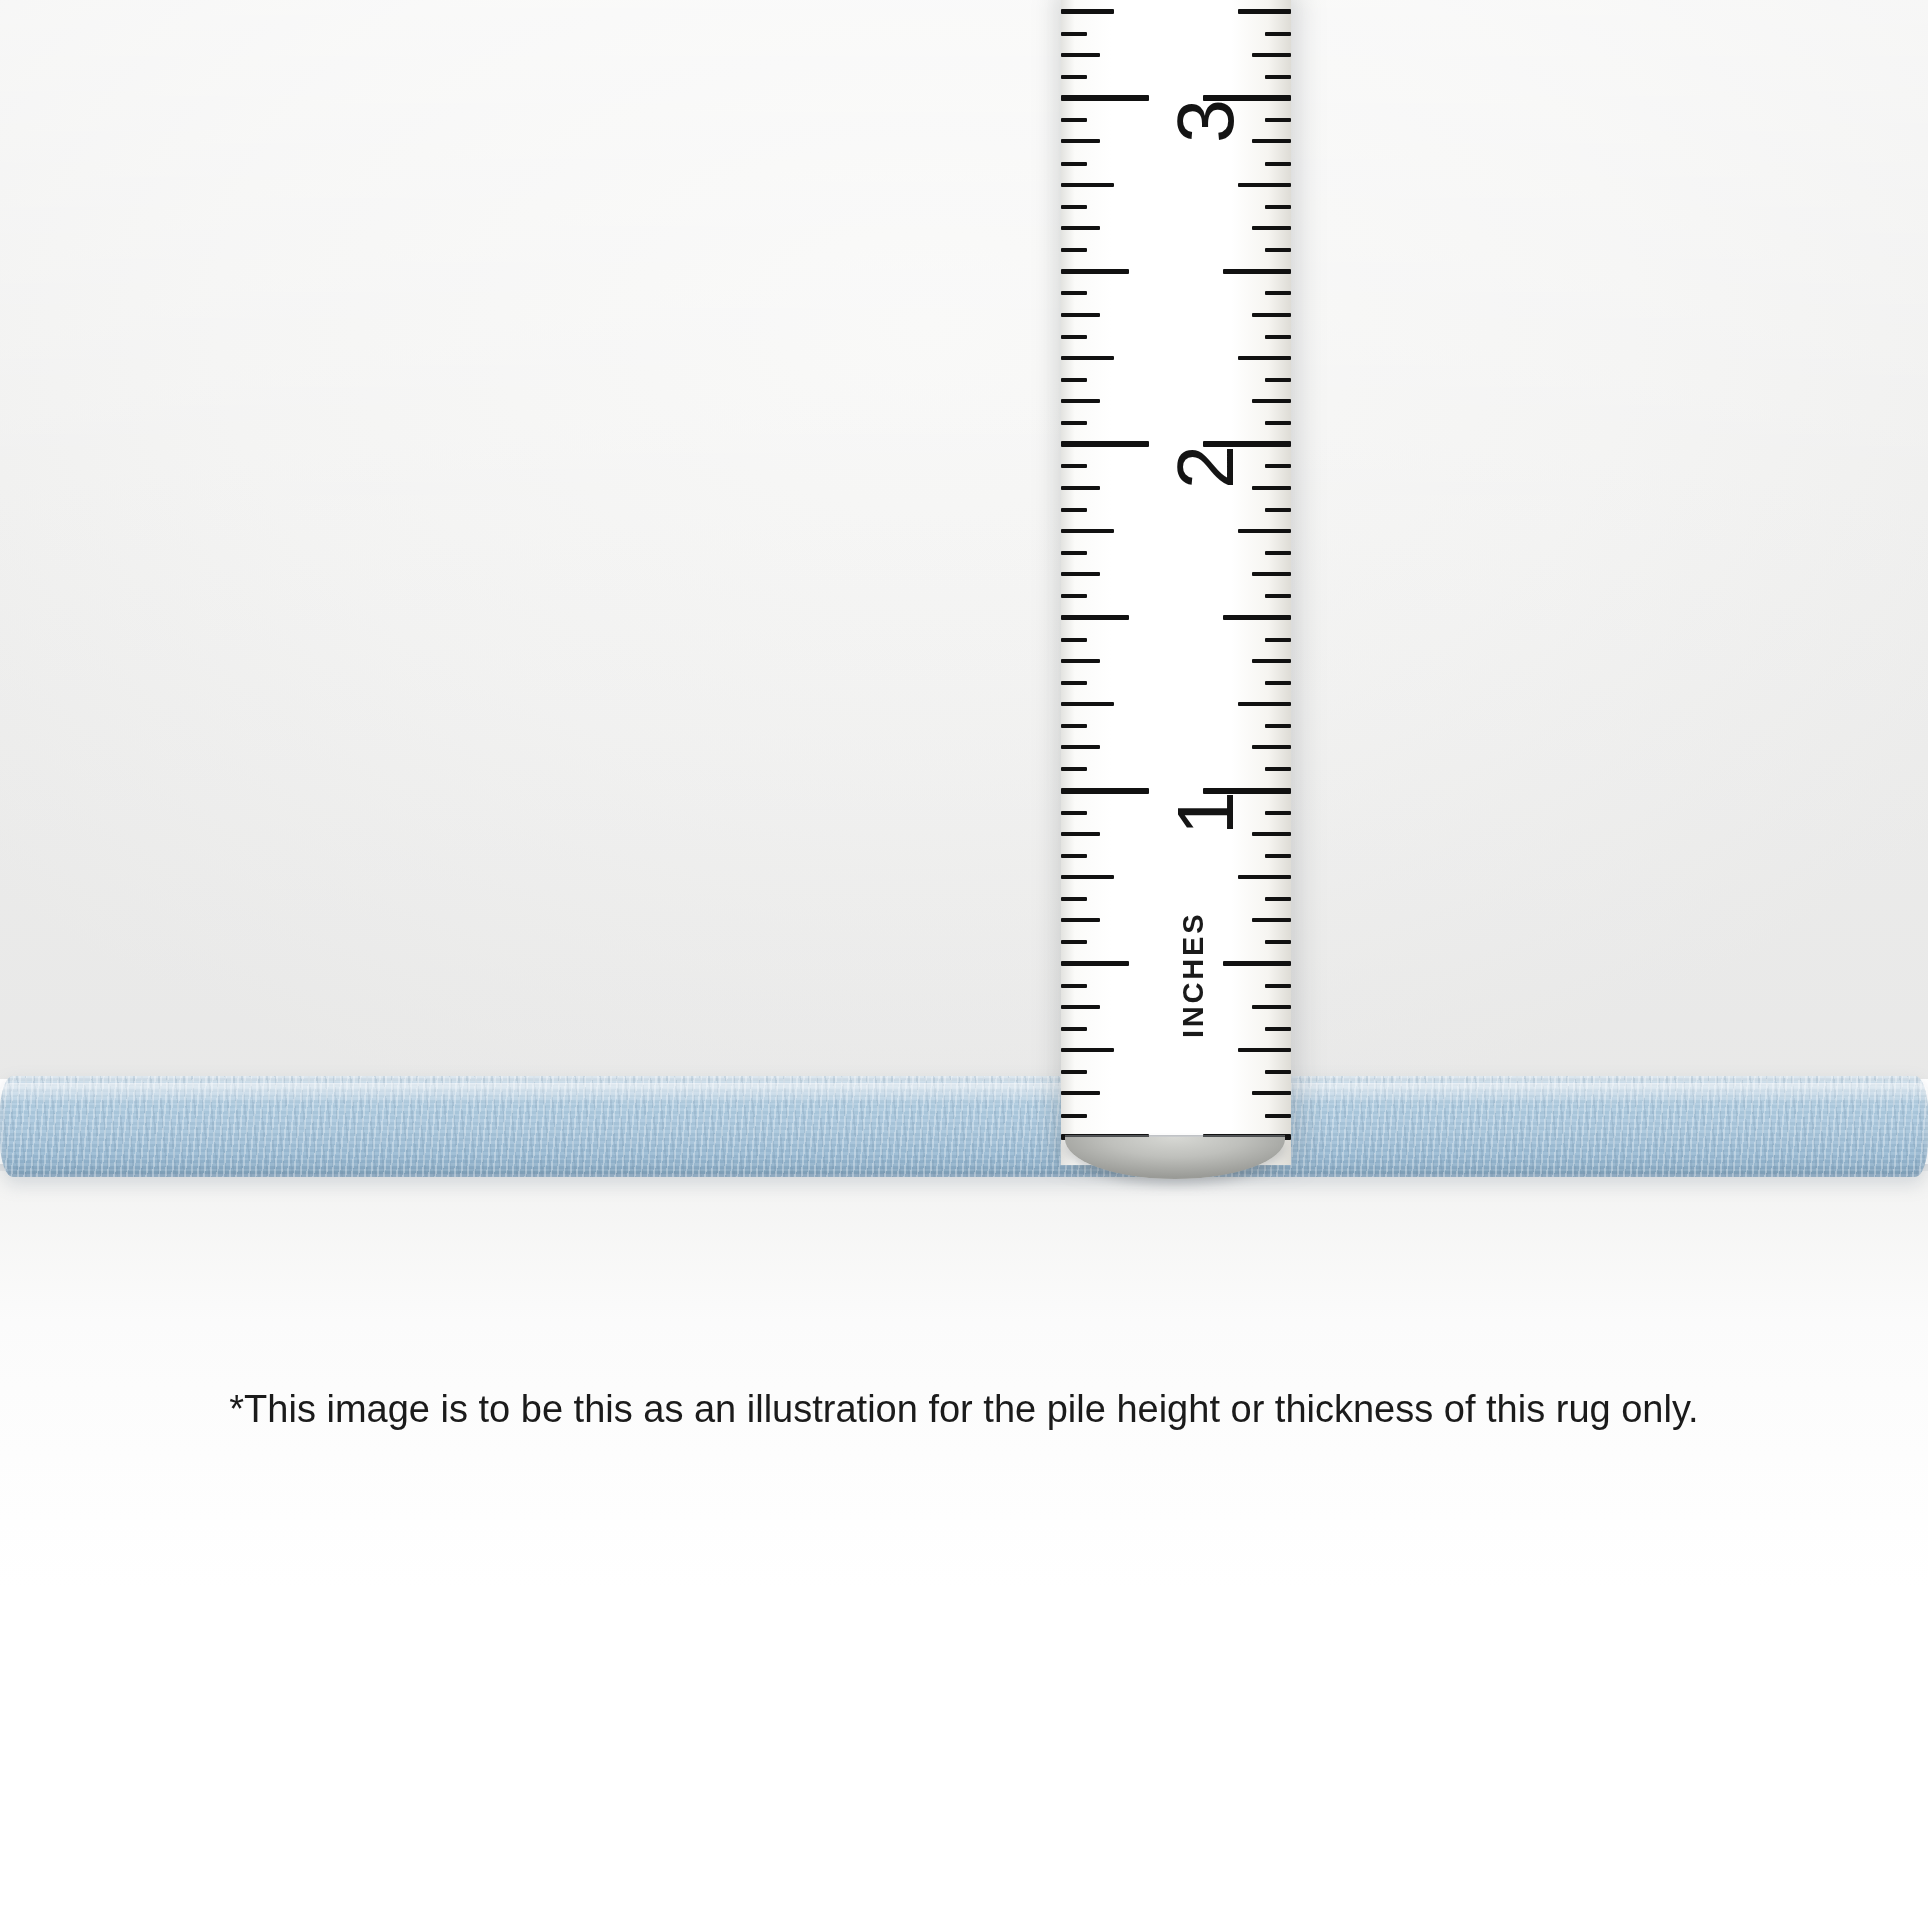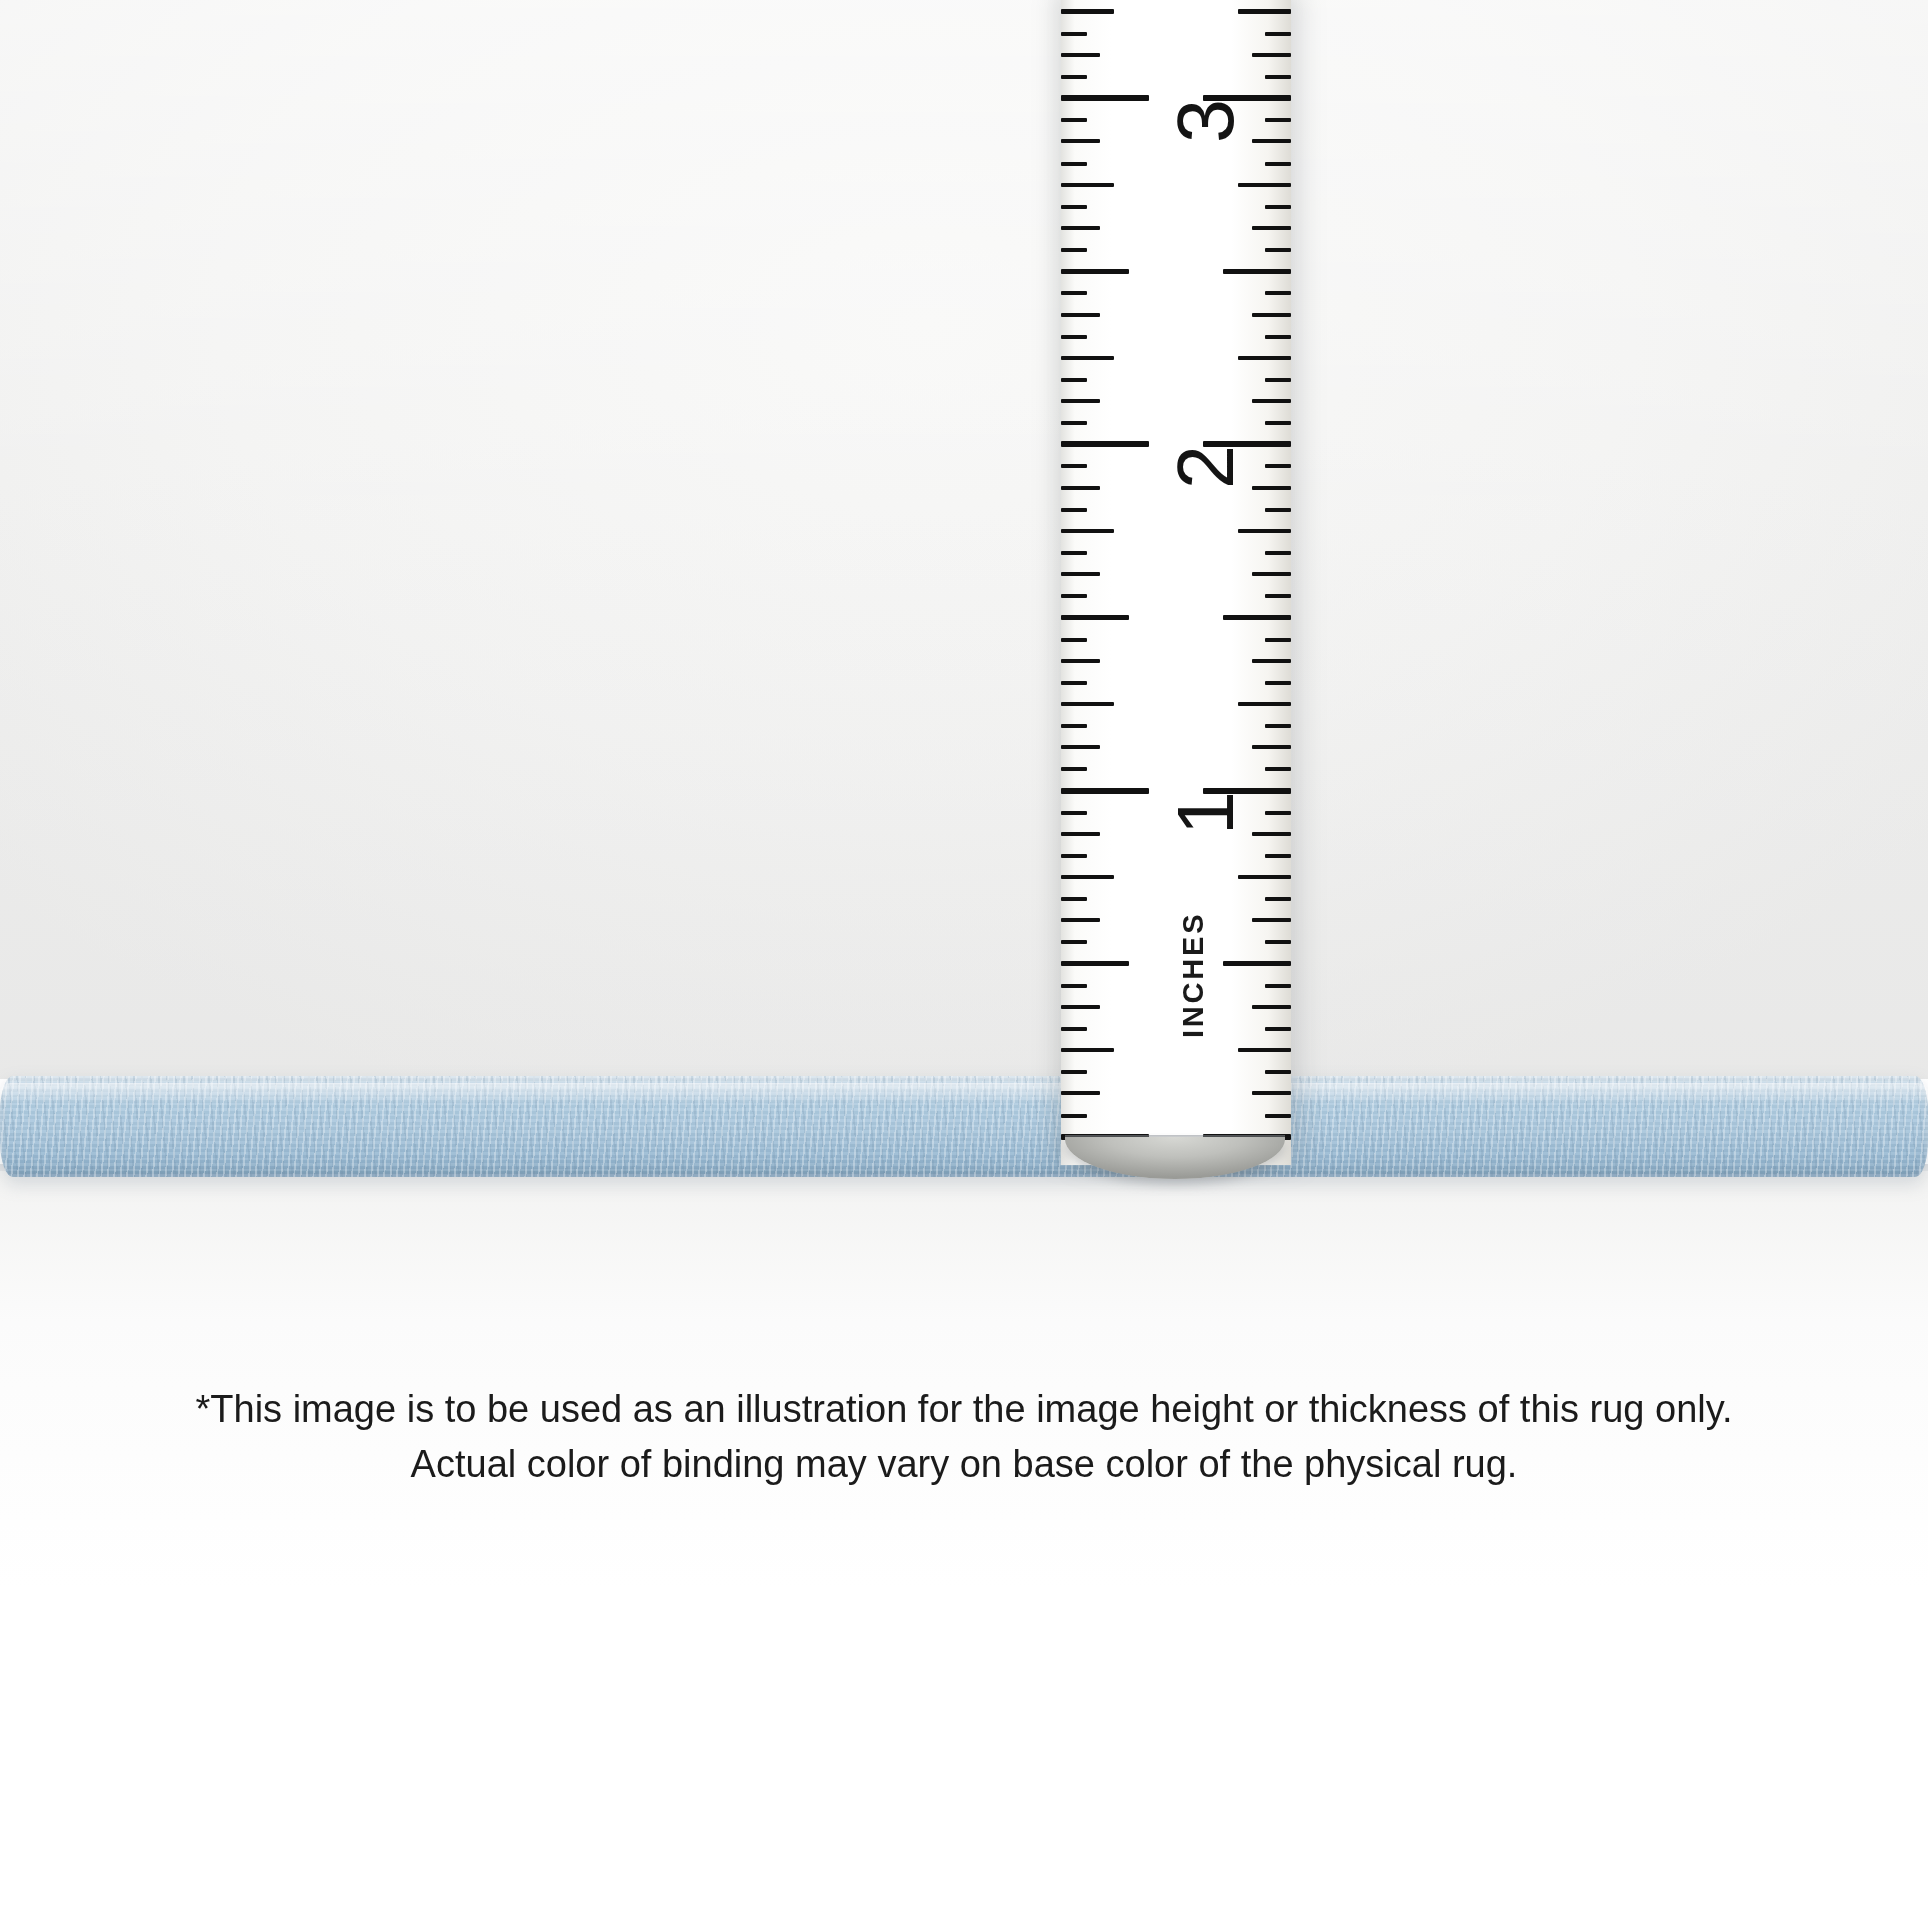--- a/index.html
+++ b/index.html
@@ -317,18 +317,17 @@
         <div class="tape-num" style="top: 844px;">1</div>
         <div class="tape-num" style="top: 498px;">2</div>
         <div class="tape-num" style="top: 152px;">3</div>
         <div class="tape-label-inches" style="top: 1047px;">INCHES</div>
       </div>
   </div>
   <div class="tape-tip-edge"></div>
   <div class="tape-tip"></div>
 
   <div class="caption">
-    <span class="line">*This image is to be used as an illustration for the image height or thickness of this rug only.</span>
-    <span class="line">Actual color of binding may vary on base color of the physical rug.</span>
+    <span class="line">*This image is to be this as an illustration for the pile height or thickness of this rug only.</span>
   </div>
 
 </div>
 
 
 </body></html>

